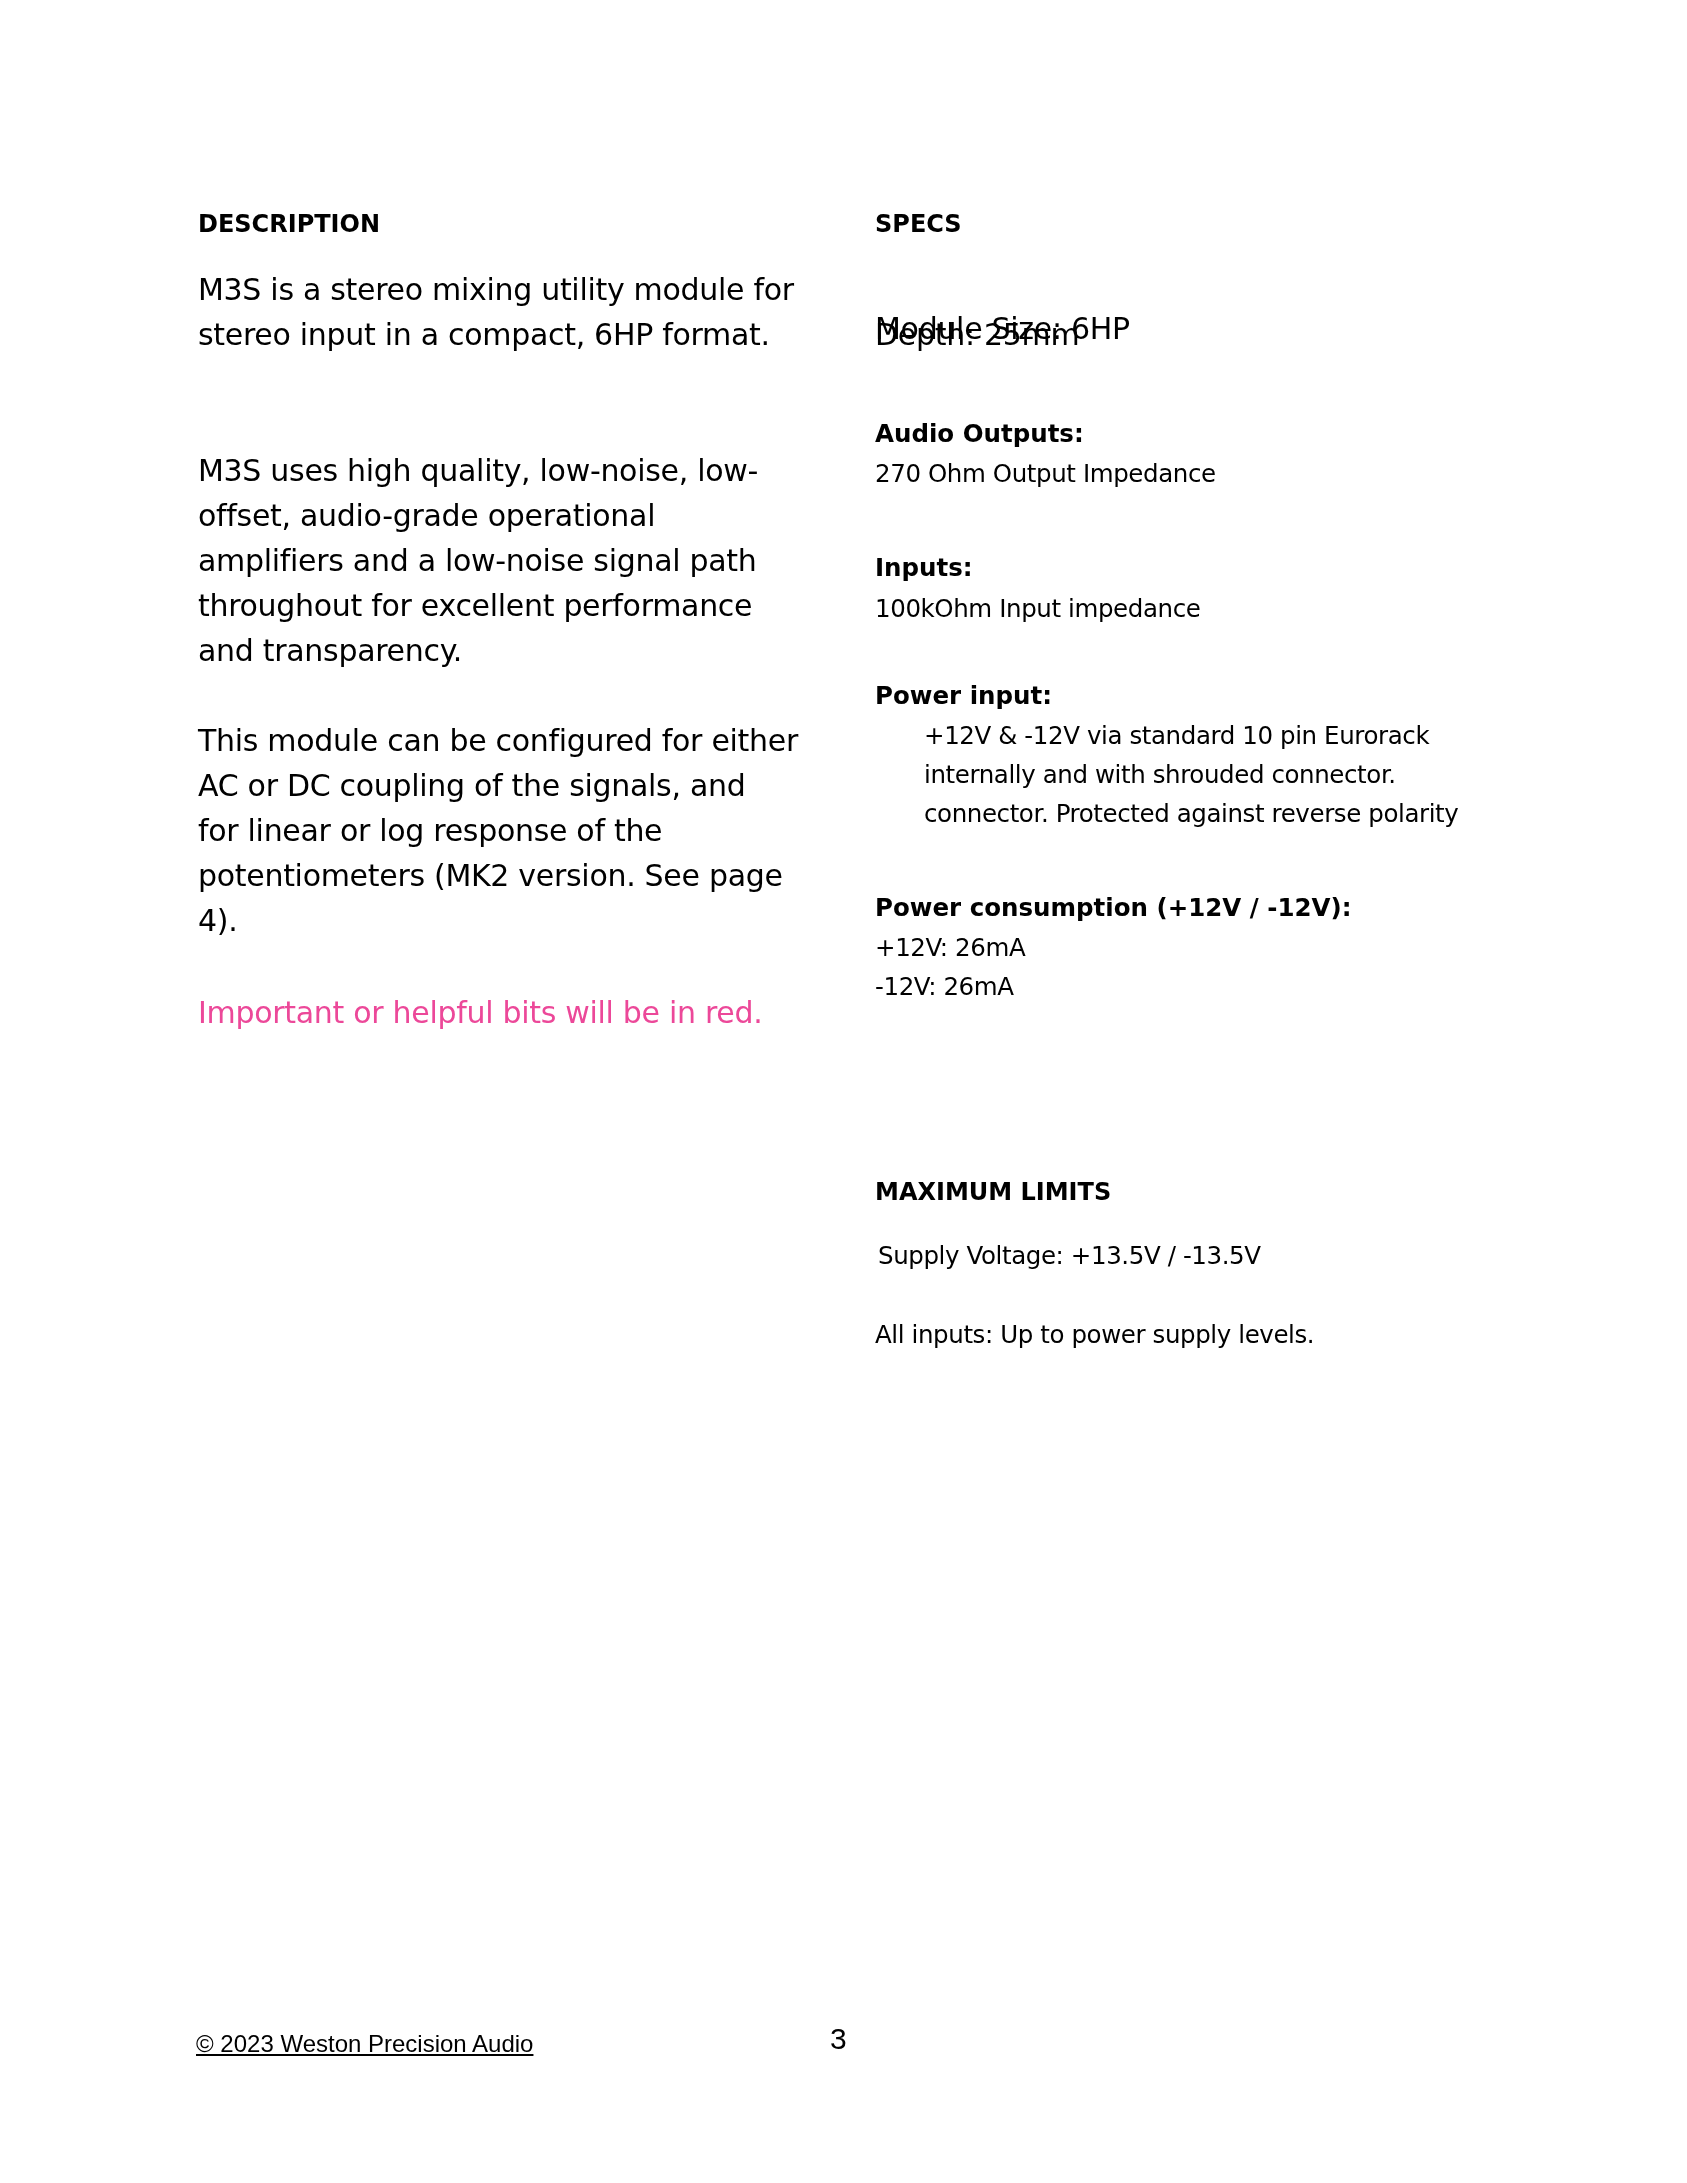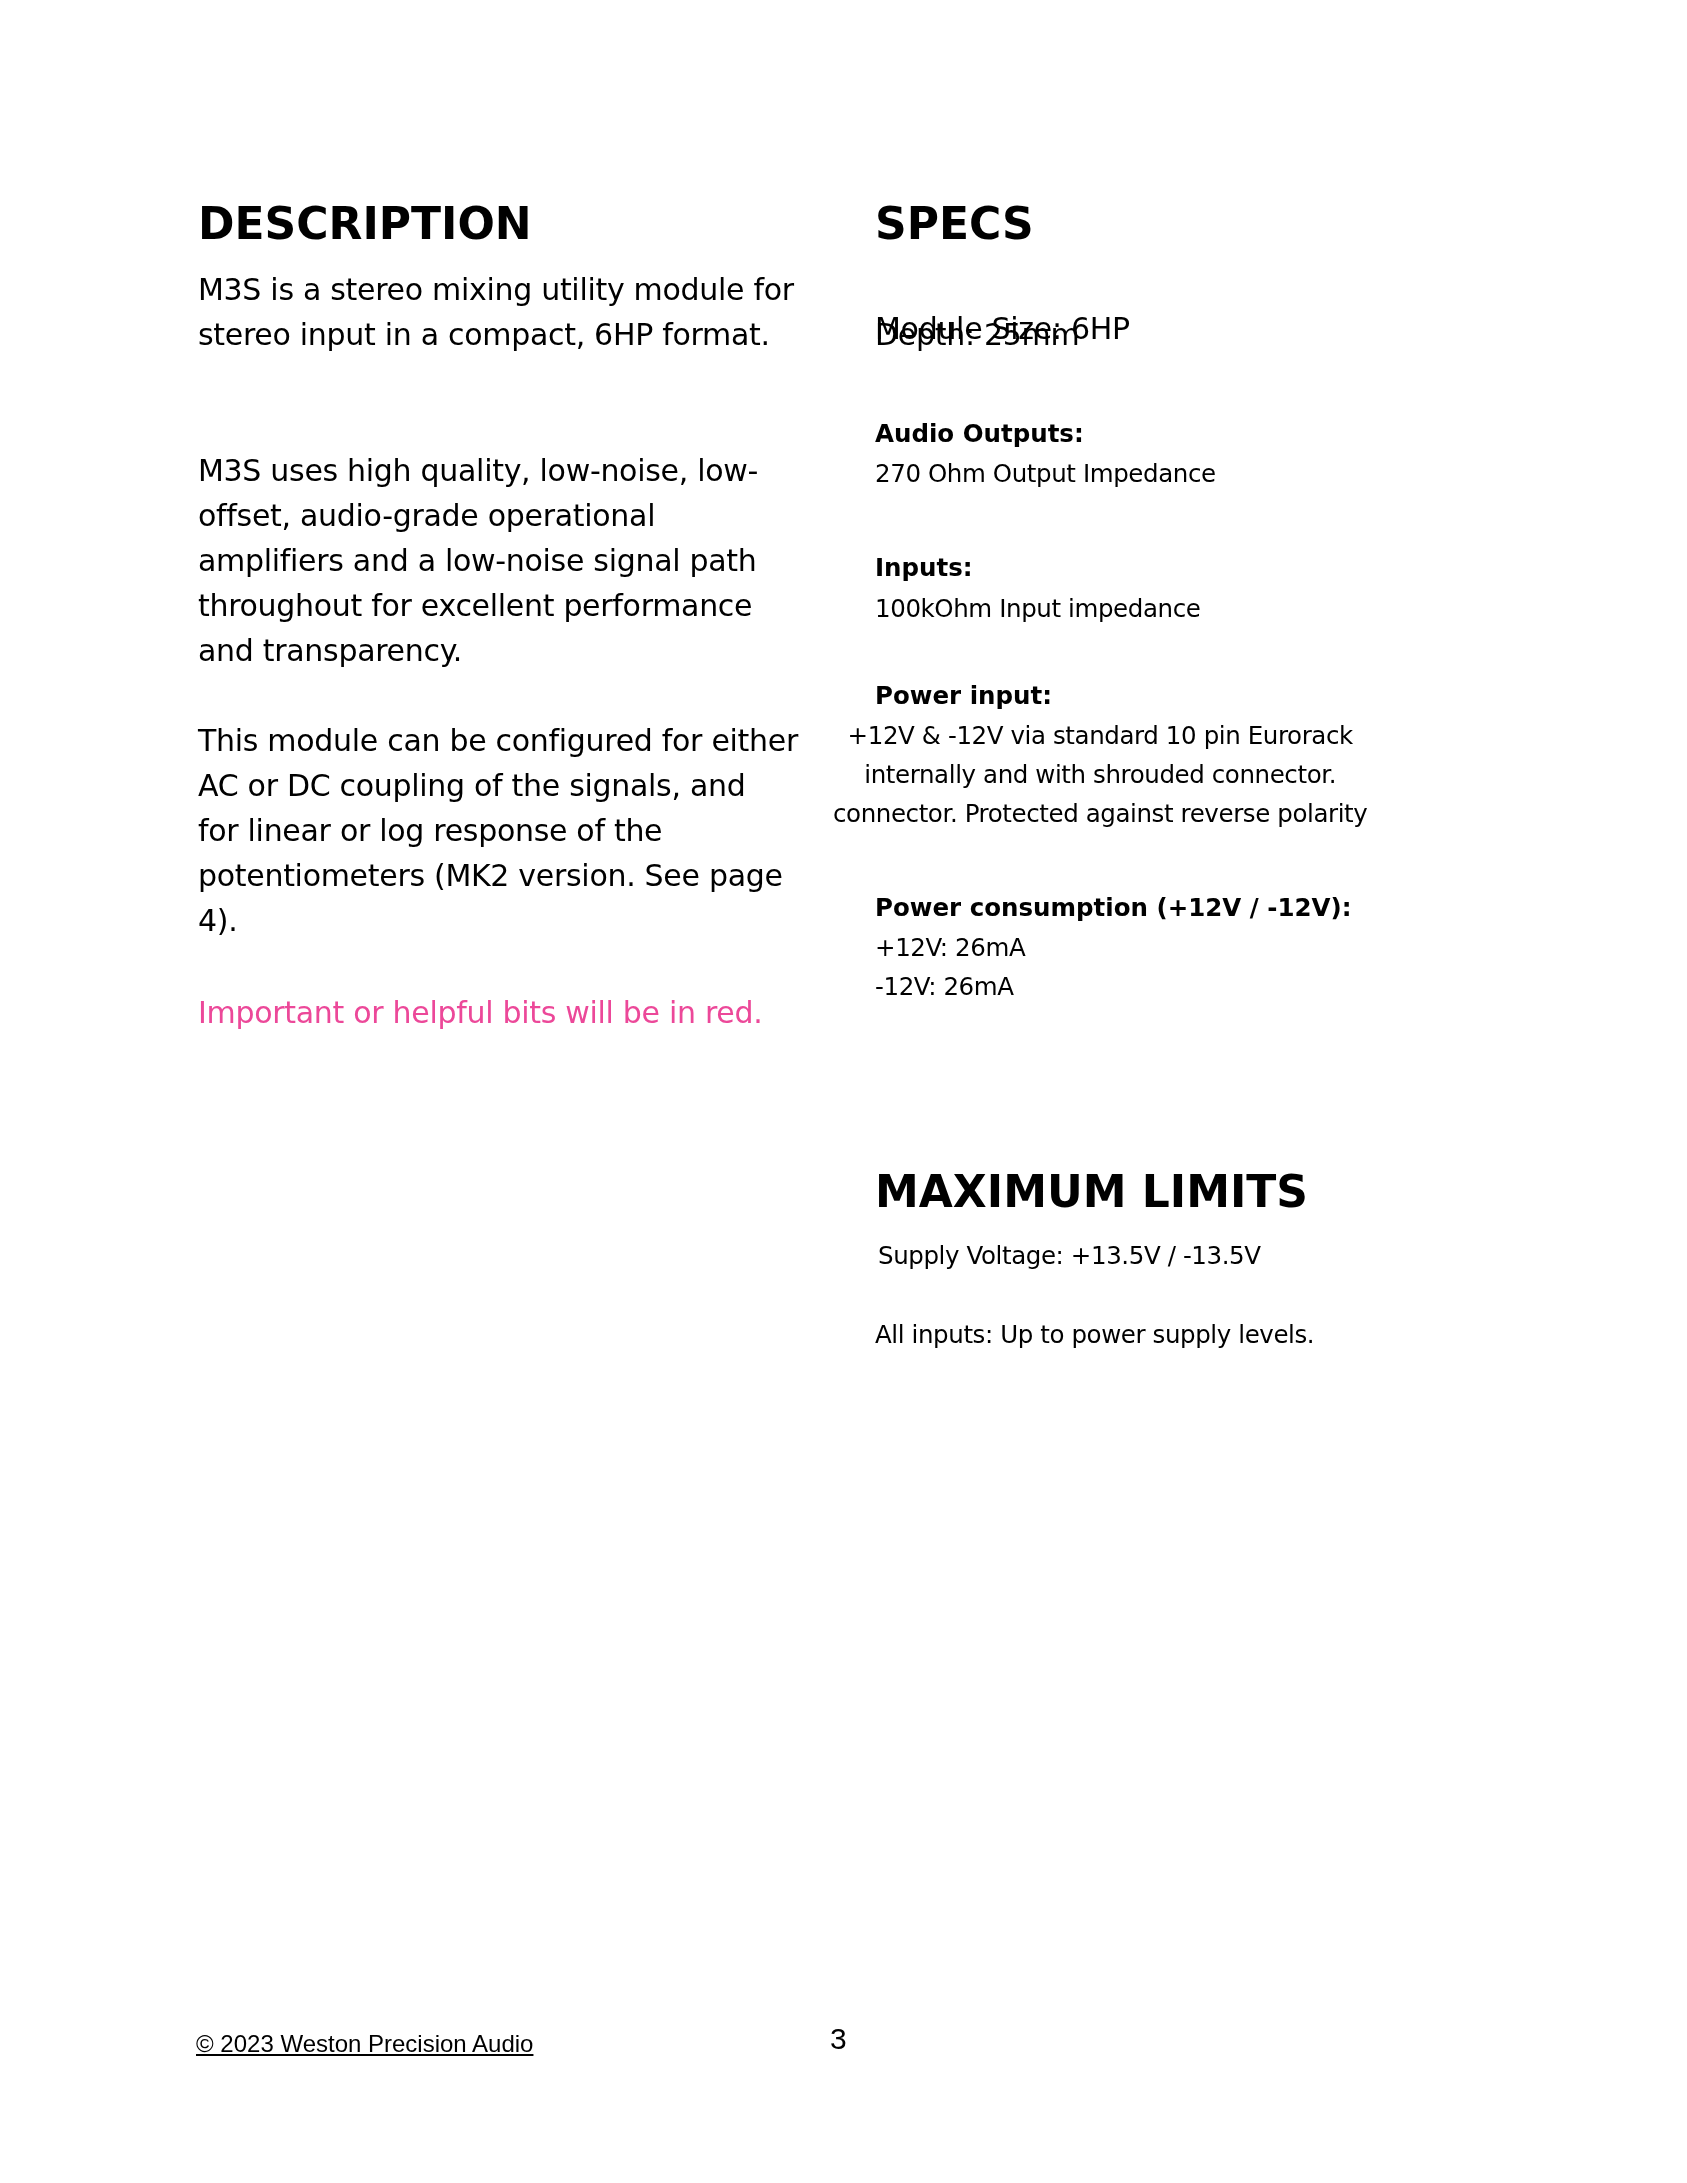--- a/index.html
+++ b/index.html
@@ -1,19 +1,19 @@
 <!DOCTYPE html>
 <html style="font-size:10.6px"><head>
 <meta charset="utf-8">
 <style>
   html, body { margin: 0; padding: 0; background: #ffffff; }
   body { width: 1687px; height: 2183px; position: relative; overflow: hidden;
          font-family: "DejaVu Sans", sans-serif; color: #000; }
   .abs { position: absolute; }
-  .h1 { font-family: "DejaVu Sans", sans-serif; font-weight: bold; font-size: 44px; letter-spacing: 0px; line-height: 40px; white-space: nowrap; }
+  .h1 { font-family: "DejaVu Sans", sans-serif; font-weight: bold; font-size: 24px; letter-spacing: 0px; line-height: 40px; white-space: nowrap; }
   .big { font-family: "DejaVu Sans", sans-serif; font-size: 30px; line-height: 45px; white-space: nowrap; letter-spacing: -0.3px; }
   .sub { font-family: "DejaVu Sans", sans-serif; font-weight: bold; font-size: 24.5px; line-height: 33px; white-space: nowrap; }
   .small { font-family: "DejaVu Sans", sans-serif; font-size: 24.5px; line-height: 39px; white-space: nowrap; letter-spacing: -0.4px; }
   .red { color: #ec4899; }
   .line { display: block; }
   .footer-left { font-family: "Liberation Sans", sans-serif; font-size: 24px; white-space: nowrap; }
   .footer-page { font-family: "Liberation Sans", sans-serif; font-size: 30px; white-space: nowrap; }
 </style>
 </head>
 <body>
@@ -51,21 +51,21 @@
   <div class="abs big" style="left:875px; top:282px;margin-top:24px;">Module Size: 6HP</div>
   <div class="abs big" style="left:875px; top:312px;">Depth: 25mm</div>
 
   <div class="abs sub" style="left:875px; top:417px;">Audio Outputs:</div>
   <div class="abs small" style="left:875px; top:454px;">270 Ohm Output Impedance</div>
 
   <div class="abs sub" style="left:875px; top:551px;">Inputs:</div>
   <div class="abs small" style="left:875px; top:589px;">100kOhm Input impedance</div>
 
   <div class="abs sub" style="left:875px; top:679px;">Power input:</div>
-  <div class="abs small" style="left:833px; top:716px;text-align:center;">
+  <div class="abs small" style="left:924px; top:716px;">
     <span class="line">+12V &amp; -12V via standard 10 pin Eurorack</span>
     <span class="line">internally and with shrouded connector.</span>
     <span class="line">connector. Protected against reverse polarity</span>
   </div>
 
   <div class="abs sub" style="left:875px; top:891px;">Power consumption (+12V / -12V):</div>
   <div class="abs small" style="left:875px; top:928px;">
     <span class="line">+12V: 26mA</span>
     <span class="line">-12V: 26mA</span>
   </div>

